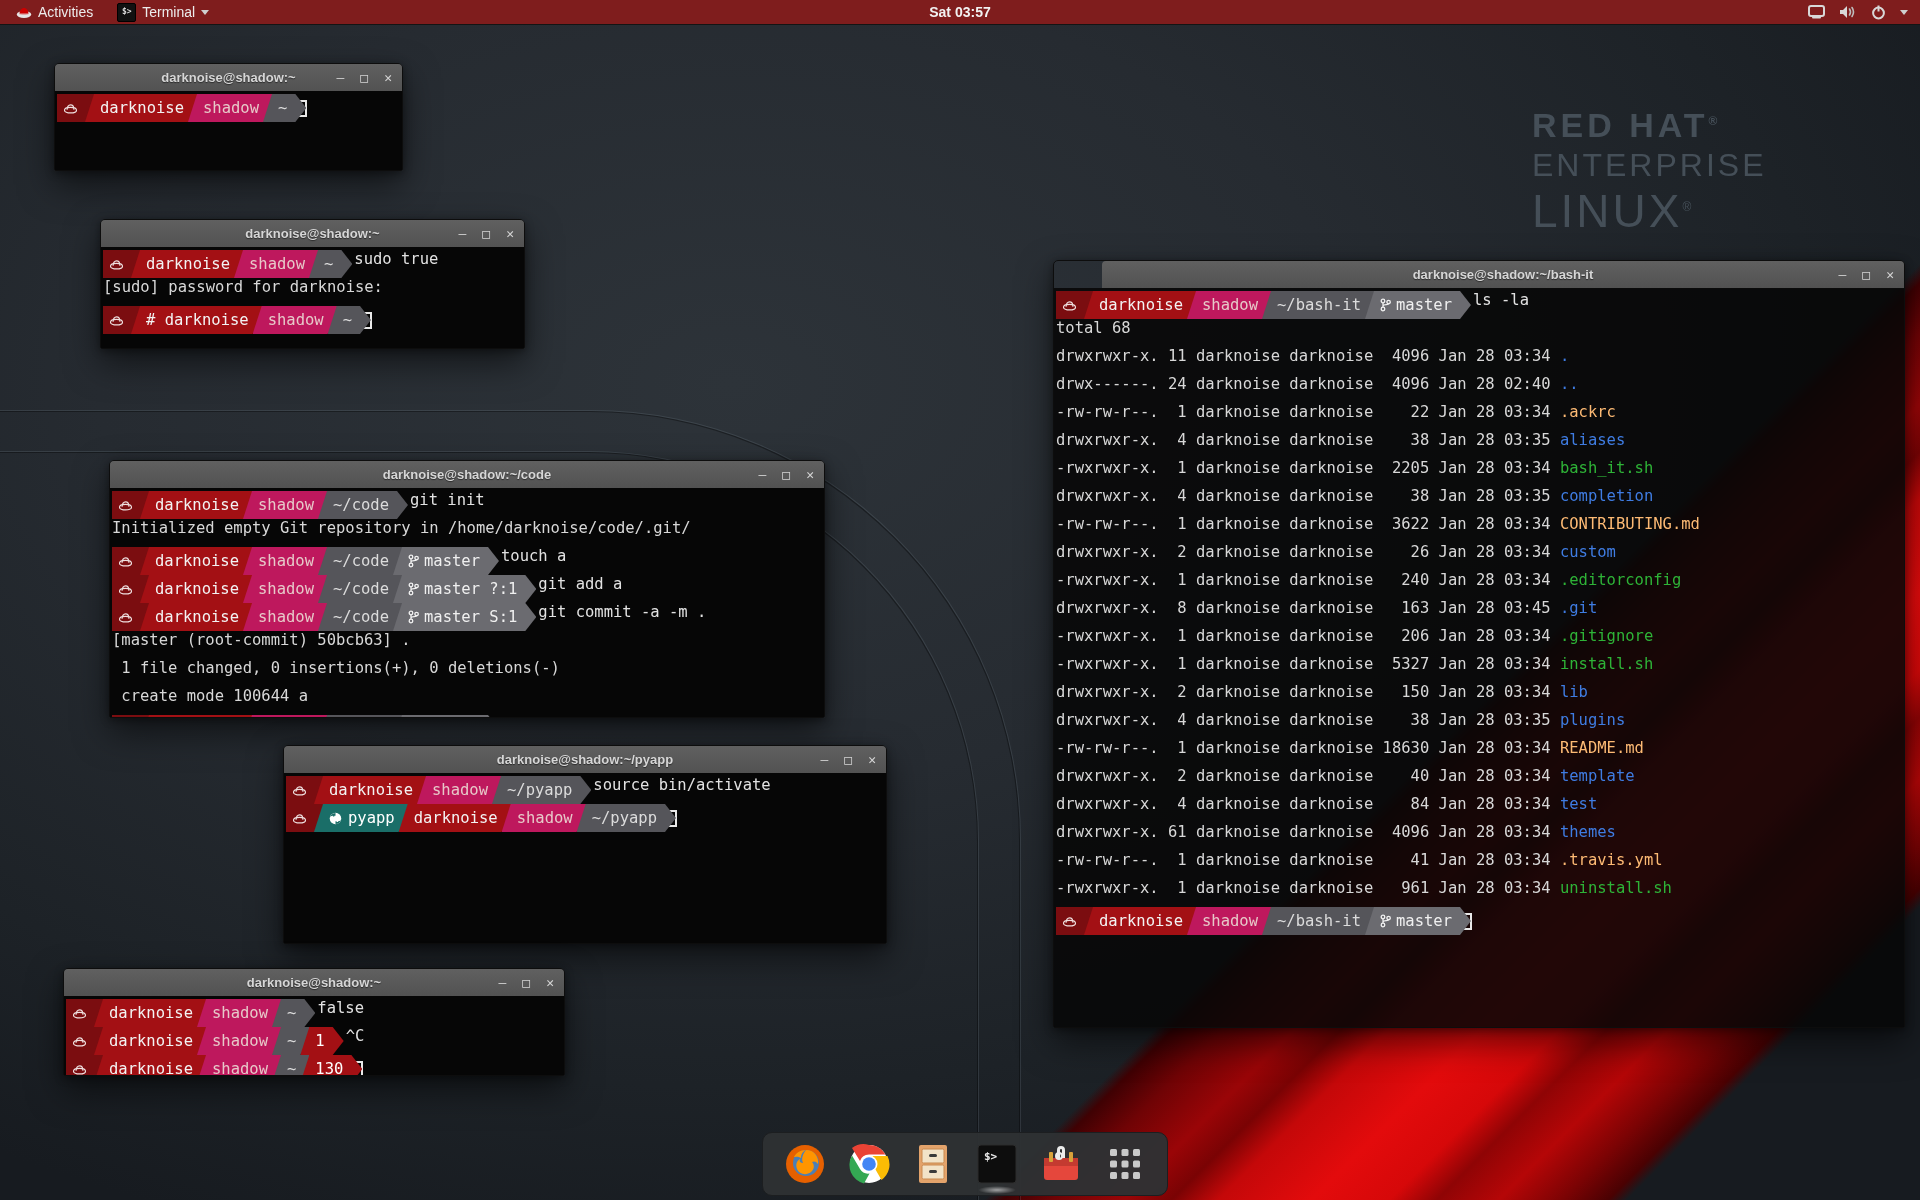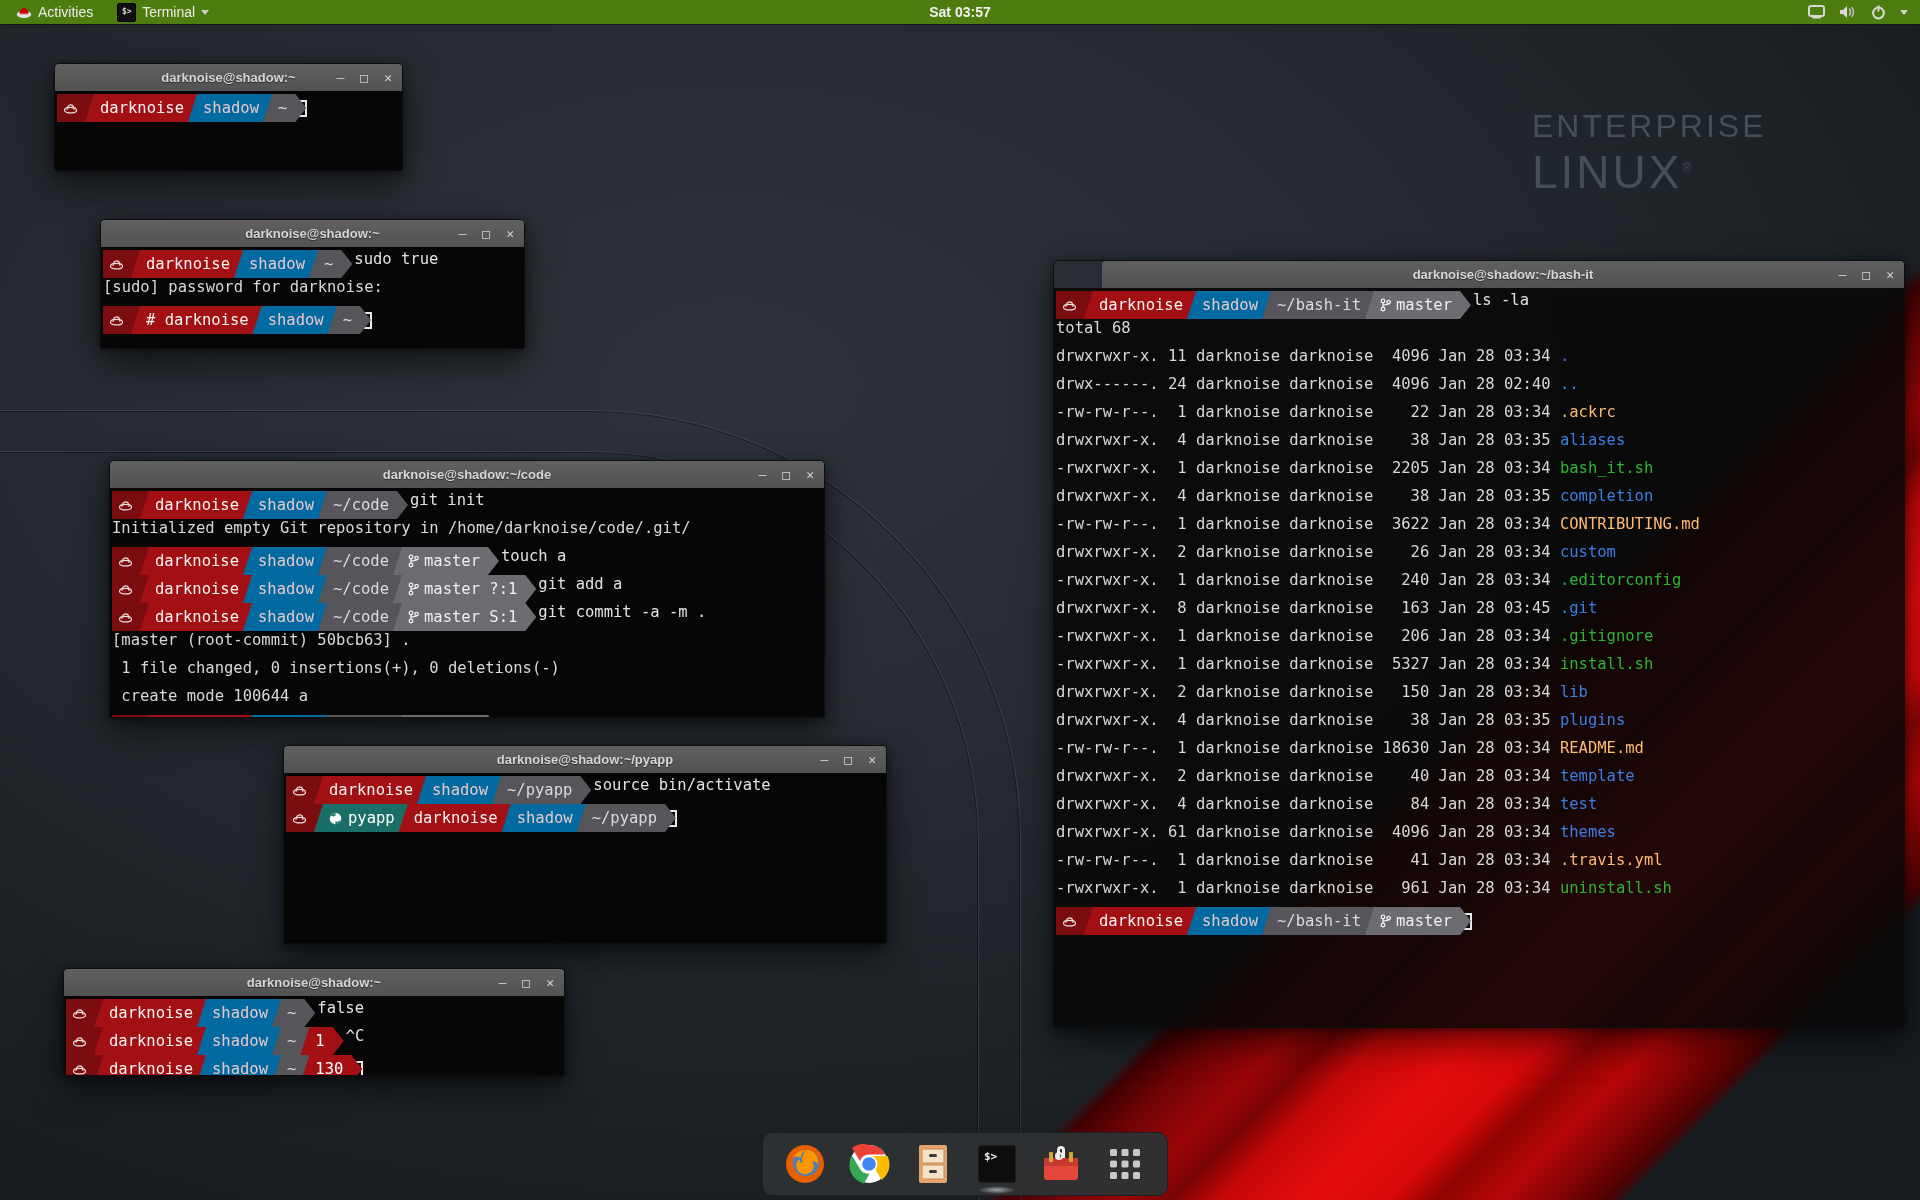--- a/index.html
+++ b/index.html
@@ -21,21 +21,21 @@
   .arc{position:absolute;z-index:1;pointer-events:none;border:1px solid rgba(150,165,180,0.16);
     border-left:none;border-bottom:none;box-shadow:inset -1px 1px 0 rgba(0,0,0,0.35);}
   .arc.outer{left:-260px;top:410px;width:1280px;height:1400px;border-radius:0 430px 0 0;}
   .arc.inner{left:-260px;top:451px;width:1238px;height:1400px;border-radius:0 390px 0 0;}
   .brand{position:absolute;z-index:1;left:1532px;top:106px;color:#454f58;pointer-events:none;}
   .brand .l1{font-size:34px;font-weight:bold;letter-spacing:4px;}
   .brand .l1 sup,.brand .l3 sup{font-size:12px;}
   .brand .l2{font-size:32px;font-weight:300;letter-spacing:3px;margin-top:2px;font-family:"Liberation Sans",sans-serif;}
   .brand .l3{font-size:46px;font-weight:300;letter-spacing:3px;}
   
-  .topbar{position:absolute;left:0;top:0;width:1920px;height:24px;background:#4d7c0f;z-index:50;
+  .topbar{position:absolute;left:0;top:0;width:1920px;height:24px;background:#7f1d1d;z-index:50;
     border-bottom:1px solid #141414;display:flex;align-items:center;color:#ececec;font-size:14px;}
   .tb-left{display:flex;align-items:center;gap:6px;padding-left:8px;}
   .activities{display:flex;align-items:center;gap:6px;padding:0 8px;height:24px;cursor:pointer;}
   .appmenu{display:flex;align-items:center;gap:6px;padding:0 10px;height:24px;cursor:pointer;}
   .appmenu .mini-term{width:17px;height:17px;background:#111;border:1px solid #000;border-radius:2px;
     color:#ddd;font:bold 8px/15px "DejaVu Sans Mono",monospace;text-align:center;}
   .caret{width:0;height:0;border-left:4px solid transparent;border-right:4px solid transparent;border-top:5px solid #cfcfcf;display:inline-block;}
   .tb-clock{position:absolute;left:0;right:0;text-align:center;font-weight:bold;font-size:14px;color:#f2f2f2;pointer-events:none;}
   .tb-right{margin-left:auto;display:flex;align-items:center;gap:14px;padding-right:12px;}
   .tb-right svg{display:block;}
@@ -59,21 +59,21 @@
     padding:3px 2px;box-sizing:border-box;overflow:hidden;}
   .t-body.opaque{background:#060606;}
   .line{height:28px;white-space:pre;display:flex;align-items:stretch;}
   .out{white-space:pre;}
   .seg{display:flex;align-items:center;padding:0 13px 0 15px;position:relative;
     clip-path:polygon(0 0,100% 0,calc(100% - 9px) 100%,0 100%);}
   .seg+.seg, .seg+.cmd, .seg+.cursor{margin-left:-9px;}
   .seg.arrow{clip-path:polygon(0 0,calc(100% - 11px) 0,100% 50%,calc(100% - 11px) 100%,0 100%);padding-right:19px;}
   .seg.s-hat{background:#7b0d10;padding:0 16px 0 6px;}
   .seg.s-user{background:#a31014;color:#f3f3f3;}
-  .seg.s-host{background:#0369a1;color:#e7c9c9;}
+  .seg.s-host{background:#be185d;color:#e7c9c9;}
   .seg.s-path{background:#55555a;color:#dcdcdc;}
   .seg.s-branch{background:#6b6b70;color:#f0f0f0;gap:5px;}
   .seg.s-venv{background:#1a6e68;color:#fff;gap:6px;}
   .seg.s-exit{background:#a31014;color:#fff;}
   .cmd{padding-left:11px;color:#e2e2e2;white-space:pre;line-height:19px;}
   .cursor{width:10px;height:17px;border:2px solid #e8e8e8;box-sizing:border-box;margin-left:11px;align-self:center;}
   .fn-blue{color:#3f7ce2;} .fn-green{color:#2eb337;} .fn-plain{color:#fdba74;}
   
   .w0{left:54px;top:63px;width:347px;height:106px;z-index:10;}
   .w1{left:100px;top:219px;width:423px;height:128px;z-index:11;}
@@ -82,20 +82,21 @@
   .w4{left:63px;top:968px;width:500px;height:106px;z-index:14;}
   .w5{left:1053px;top:260px;width:802px;height:766px;z-index:15;padding-left:48px;}
 </style>
 </head>
 <body>
 
 <div class="stripes"></div>
 <div class="arc outer"></div>
 <div class="arc inner"></div>
 <div class="brand">
+  <div class="l1"><span>RED HAT</span><sup>®</sup></div>
   <div class="l2">ENTERPRISE</div>
   <div class="l3"><span>LINUX</span><sup>®</sup></div>
 </div>
 
 <div class="topbar">
   <div class="tb-left">
     <div class="activities">
       <svg width="16" height="14" viewBox="0 0 16 14">
         <ellipse cx="8" cy="9.5" rx="7.2" ry="3.4" fill="#e6e6e6"></ellipse>
         <path d="M3.5 9.2 C3.5 5.5 5.5 3 8 3 C10.5 3 12.5 5.5 12.5 9.2 C11 10.2 5 10.2 3.5 9.2 Z" fill="#c00"></path>

